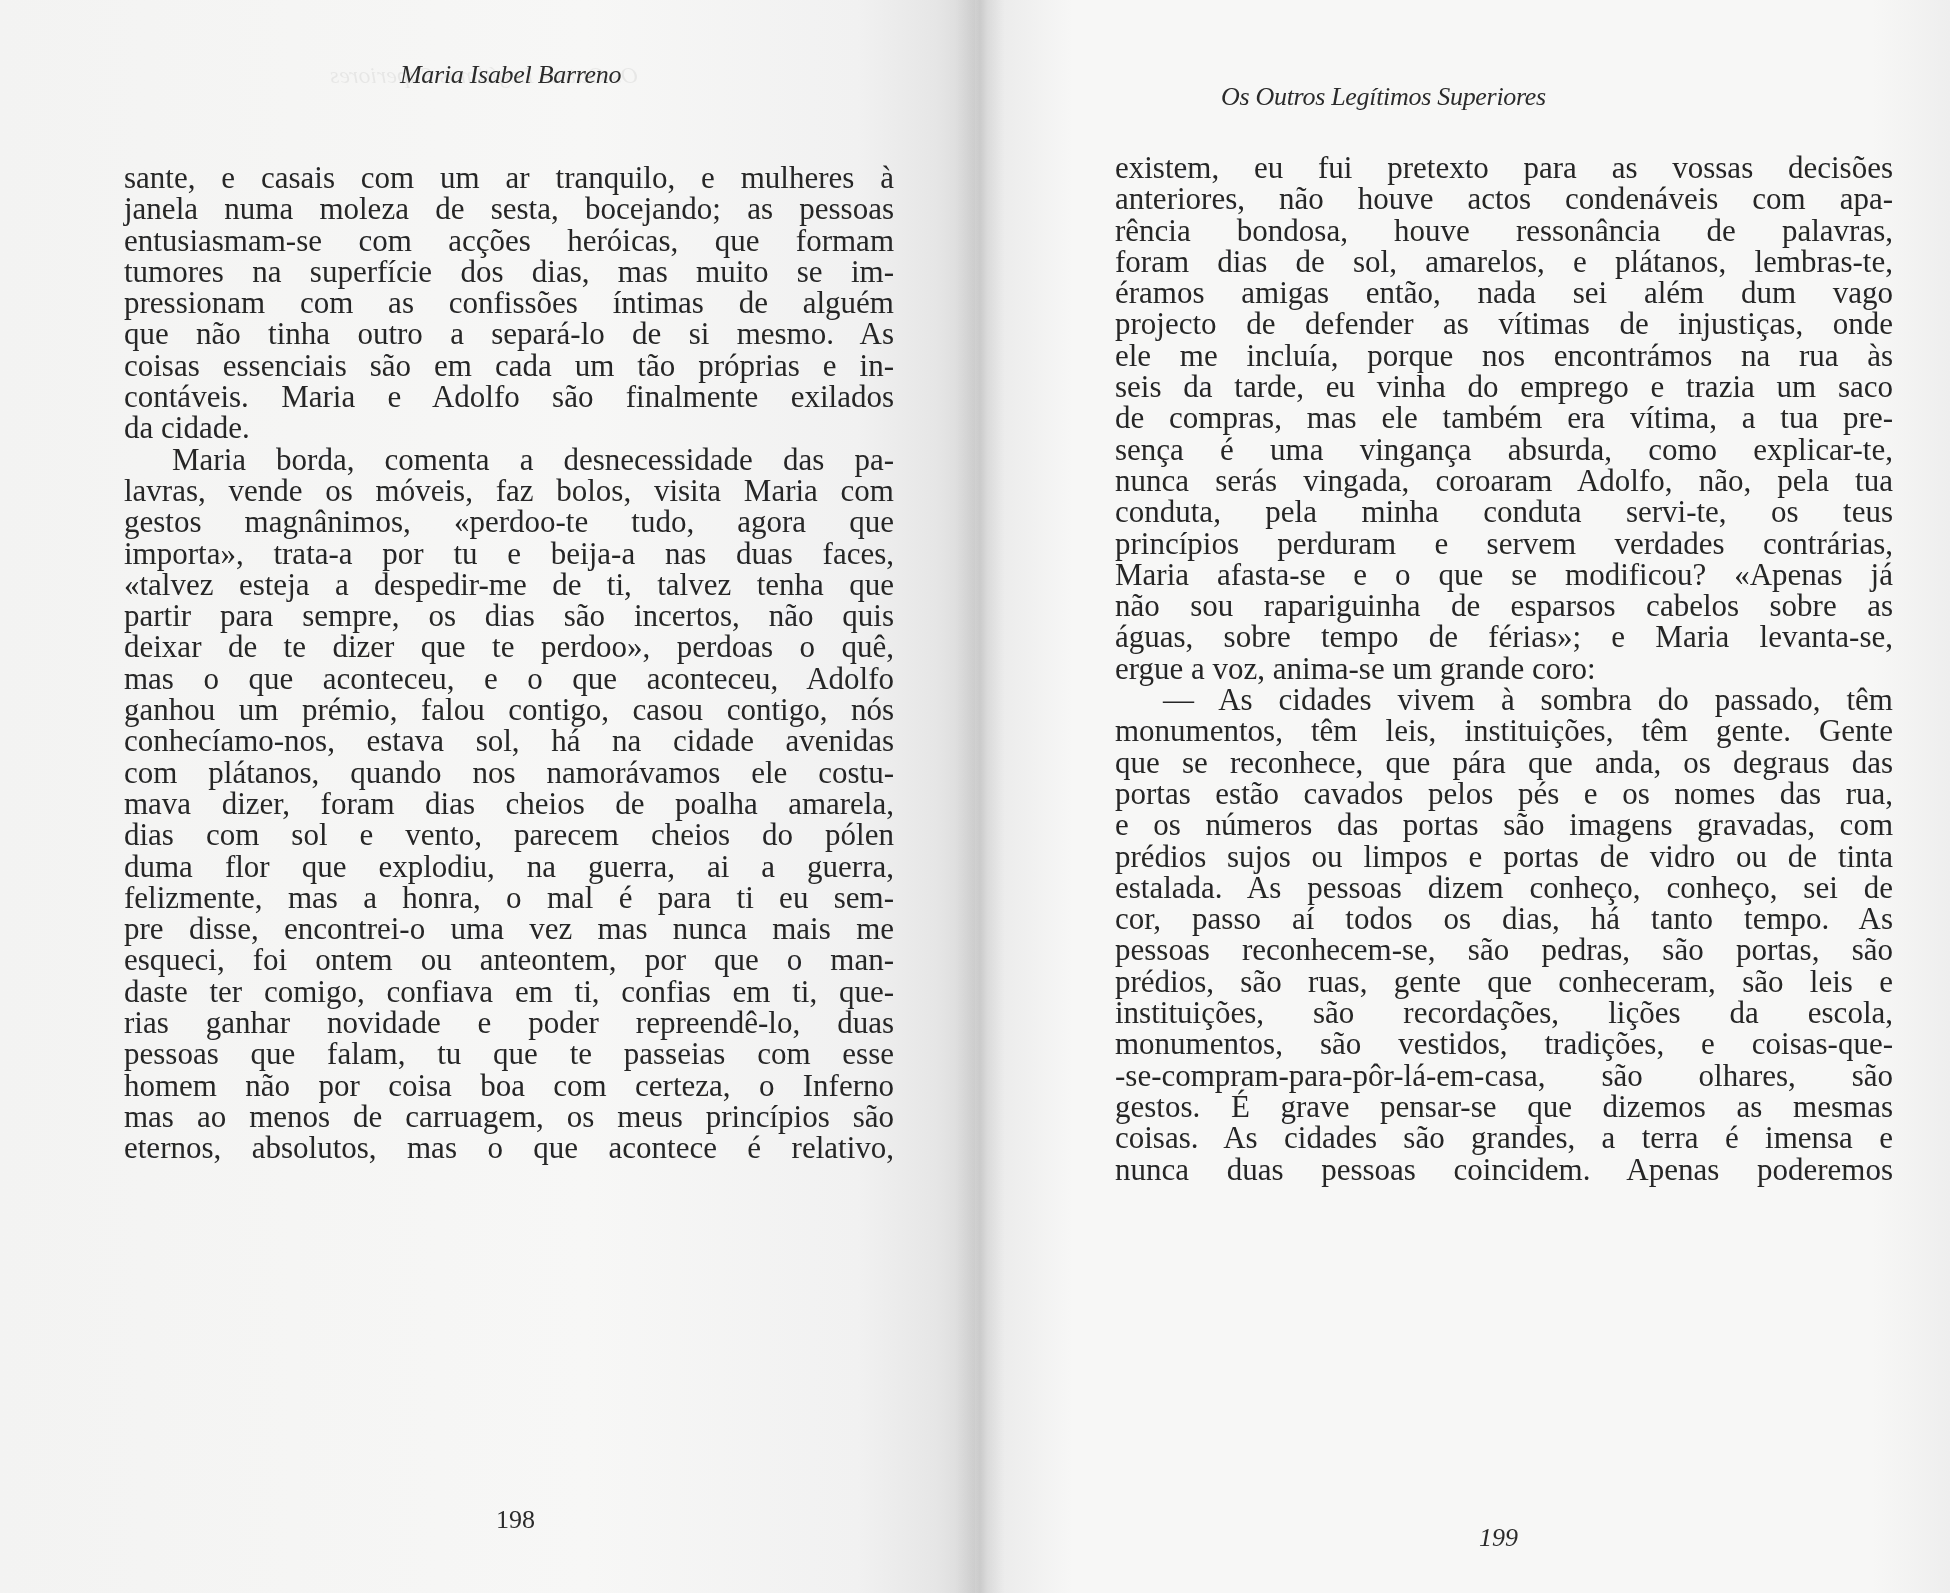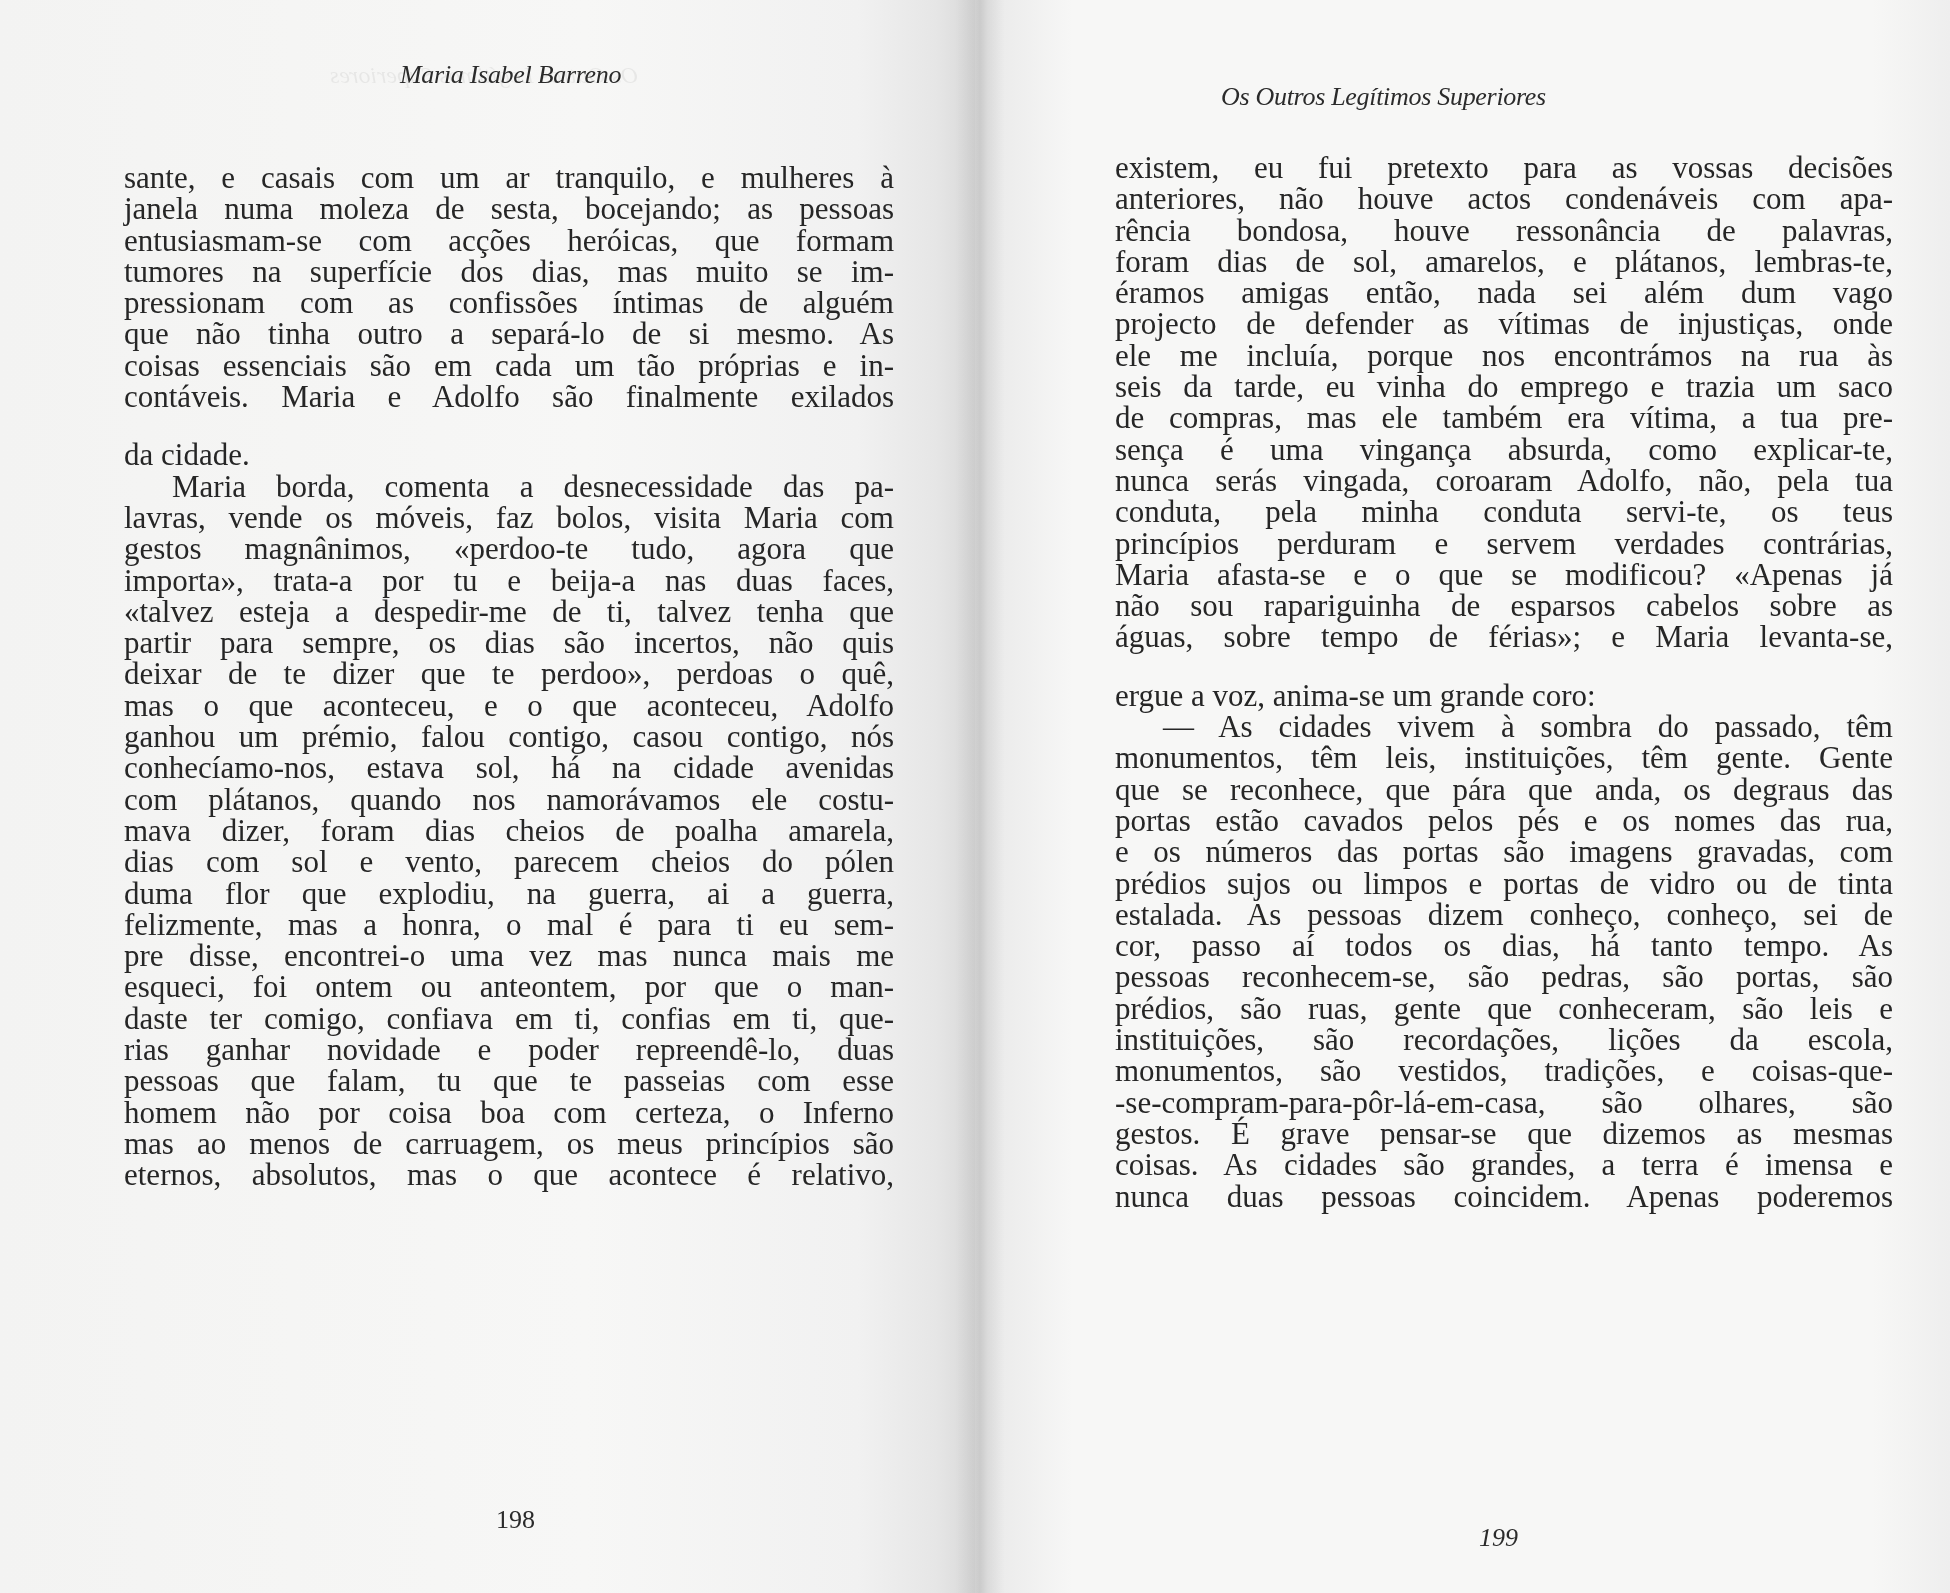--- a/index.html
+++ b/index.html
@@ -80,21 +80,20 @@
     }
     .line {
       display: block;
       white-space: nowrap;
       text-align: justify;
       text-align-last: justify;
       height: 31.3px;
     }
     .line.last {
       text-align-last: left;
-      margin-top: 27px;
     }
     .line.indent {
       padding-left: 48px;
     }
     .folio {
       position: absolute;
       font-size: 26px;
       color: #2b2b2b;
     }
     .page-left .folio {

